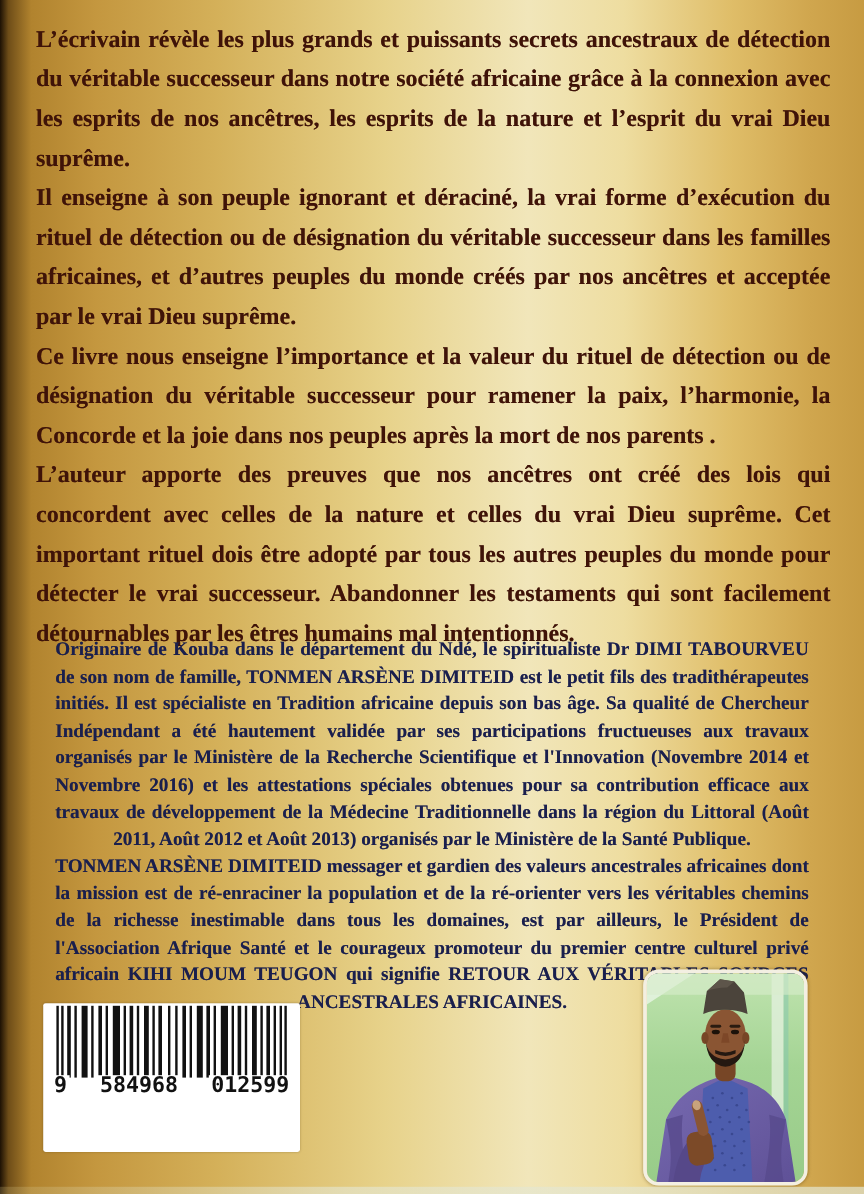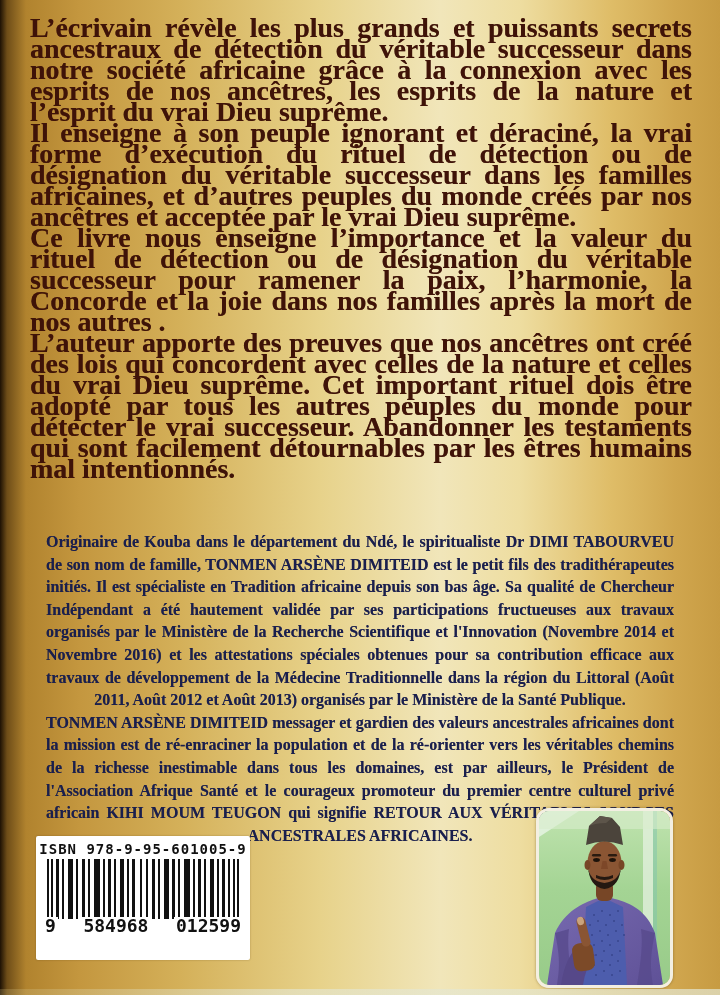--- a/index.html
+++ b/index.html
@@ -18,22 +18,22 @@
     content:"";position:absolute;left:0;right:0;bottom:0;height:6px;
     background:linear-gradient(90deg, rgba(205,185,120,.25), rgba(228,230,208,.65) 40%, rgba(228,232,212,.7));
     pointer-events:none;
   }
 
   
   .synopsis{
     position:absolute;top:17px;left:30px;width:662px;
     color:#3f1308;
     font-weight:bold;
-    font-size:28px;
-    line-height:21px;
+    font-size:20px;
+    line-height:33px;
     text-align:justify;
     text-shadow:0 0 .4px rgba(63,19,8,.6);
   }
   .synopsis p{margin:0;}
 
   
   .bio{
     position:absolute;top:531px;left:46px;width:628px;
     color:#1a1f4d;
     font-weight:bold;
@@ -76,31 +76,30 @@
   .photo-frame svg{display:block;width:100%;height:100%;}
 </style>
 </head>
 <body>
 
 <div class="cover">
 
   <section class="synopsis">
     <p>L’écrivain révèle les plus grands et puissants secrets ancestraux de détection du véritable successeur dans notre société africaine grâce à la connexion avec les esprits de nos ancêtres, les esprits de la nature et l’esprit du vrai Dieu suprême.</p>
     <p>Il enseigne à son peuple ignorant et déraciné, la vrai forme d’exécution du rituel de détection ou de désignation du véritable successeur dans les familles africaines, et d’autres peuples du monde créés par nos ancêtres et acceptée par le vrai Dieu suprême.</p>
-    <p>Ce livre nous enseigne l’importance et la valeur du rituel de détection ou de désignation du véritable successeur pour ramener la paix, l’harmonie, la Concorde et la joie dans nos familles après la mort de nos autres .</p>
+    <p>Ce livre nous enseigne l’importance et la valeur du rituel de détection ou de désignation du véritable successeur pour ramener la paix, l’harmonie, la Concorde et la joie dans nos peuples après la mort de nos parents .</p>
     <p>L’auteur apporte des preuves que nos ancêtres ont créé des lois qui concordent avec celles de la nature et celles du vrai Dieu suprême. Cet important rituel dois être adopté par tous les autres peuples du monde pour détecter le vrai successeur. Abandonner les testaments qui sont facilement détournables par les êtres humains mal intentionnés.</p>
   </section>
 
   <section class="bio">
     <p>Originaire de Kouba dans le département du Ndé, le spiritualiste Dr DIMI TABOURVEU de son nom de famille, TONMEN ARSÈNE DIMITEID est le petit fils des tradithérapeutes initiés. Il est spécialiste en Tradition africaine depuis son bas âge. Sa qualité de Chercheur Indépendant a été hautement validée par ses participations fructueuses aux travaux organisés par le Ministère de la Recherche Scientifique et l'Innovation (Novembre 2014 et Novembre 2016) et les attestations spéciales obtenues pour sa contribution efficace aux travaux de développement de la Médecine Traditionnelle dans la région du Littoral (Août 2011, Août 2012 et Août 2013) organisés par le Ministère de la Santé Publique.</p>
     <p>TONMEN ARSÈNE DIMITEID messager et gardien des valeurs ancestrales africaines dont la mission est de ré-enraciner la population et de la ré-orienter vers les véritables chemins de la richesse inestimable dans tous les domaines, est par ailleurs, le Président de l'Association Afrique Santé et le courageux promoteur du premier centre culturel privé africain KIHI MOUM TEUGON qui signifie RETOUR AUX VÉRITABLES SOURCES ANCESTRALES AFRICAINES.</p>
   </section>
 
   <div class="barcode-box">
-    <div class="isbn-label">ISBN 978-9-95-601005-9</div>
     <svg class="bars" width="200" height="74" viewBox="0 0 200 74" aria-hidden="true">
       <g fill="#111">
 
         <rect x="4" y="0" width="2" height="74"></rect>
           <rect x="8" y="0" width="2" height="74"></rect>
 
         <rect x="13" y="0" width="3" height="60"></rect>
           <rect x="19" y="0" width="2" height="60"></rect>
         <rect x="25" y="0" width="5" height="60"></rect>
           <rect x="33" y="0" width="2" height="60"></rect>

